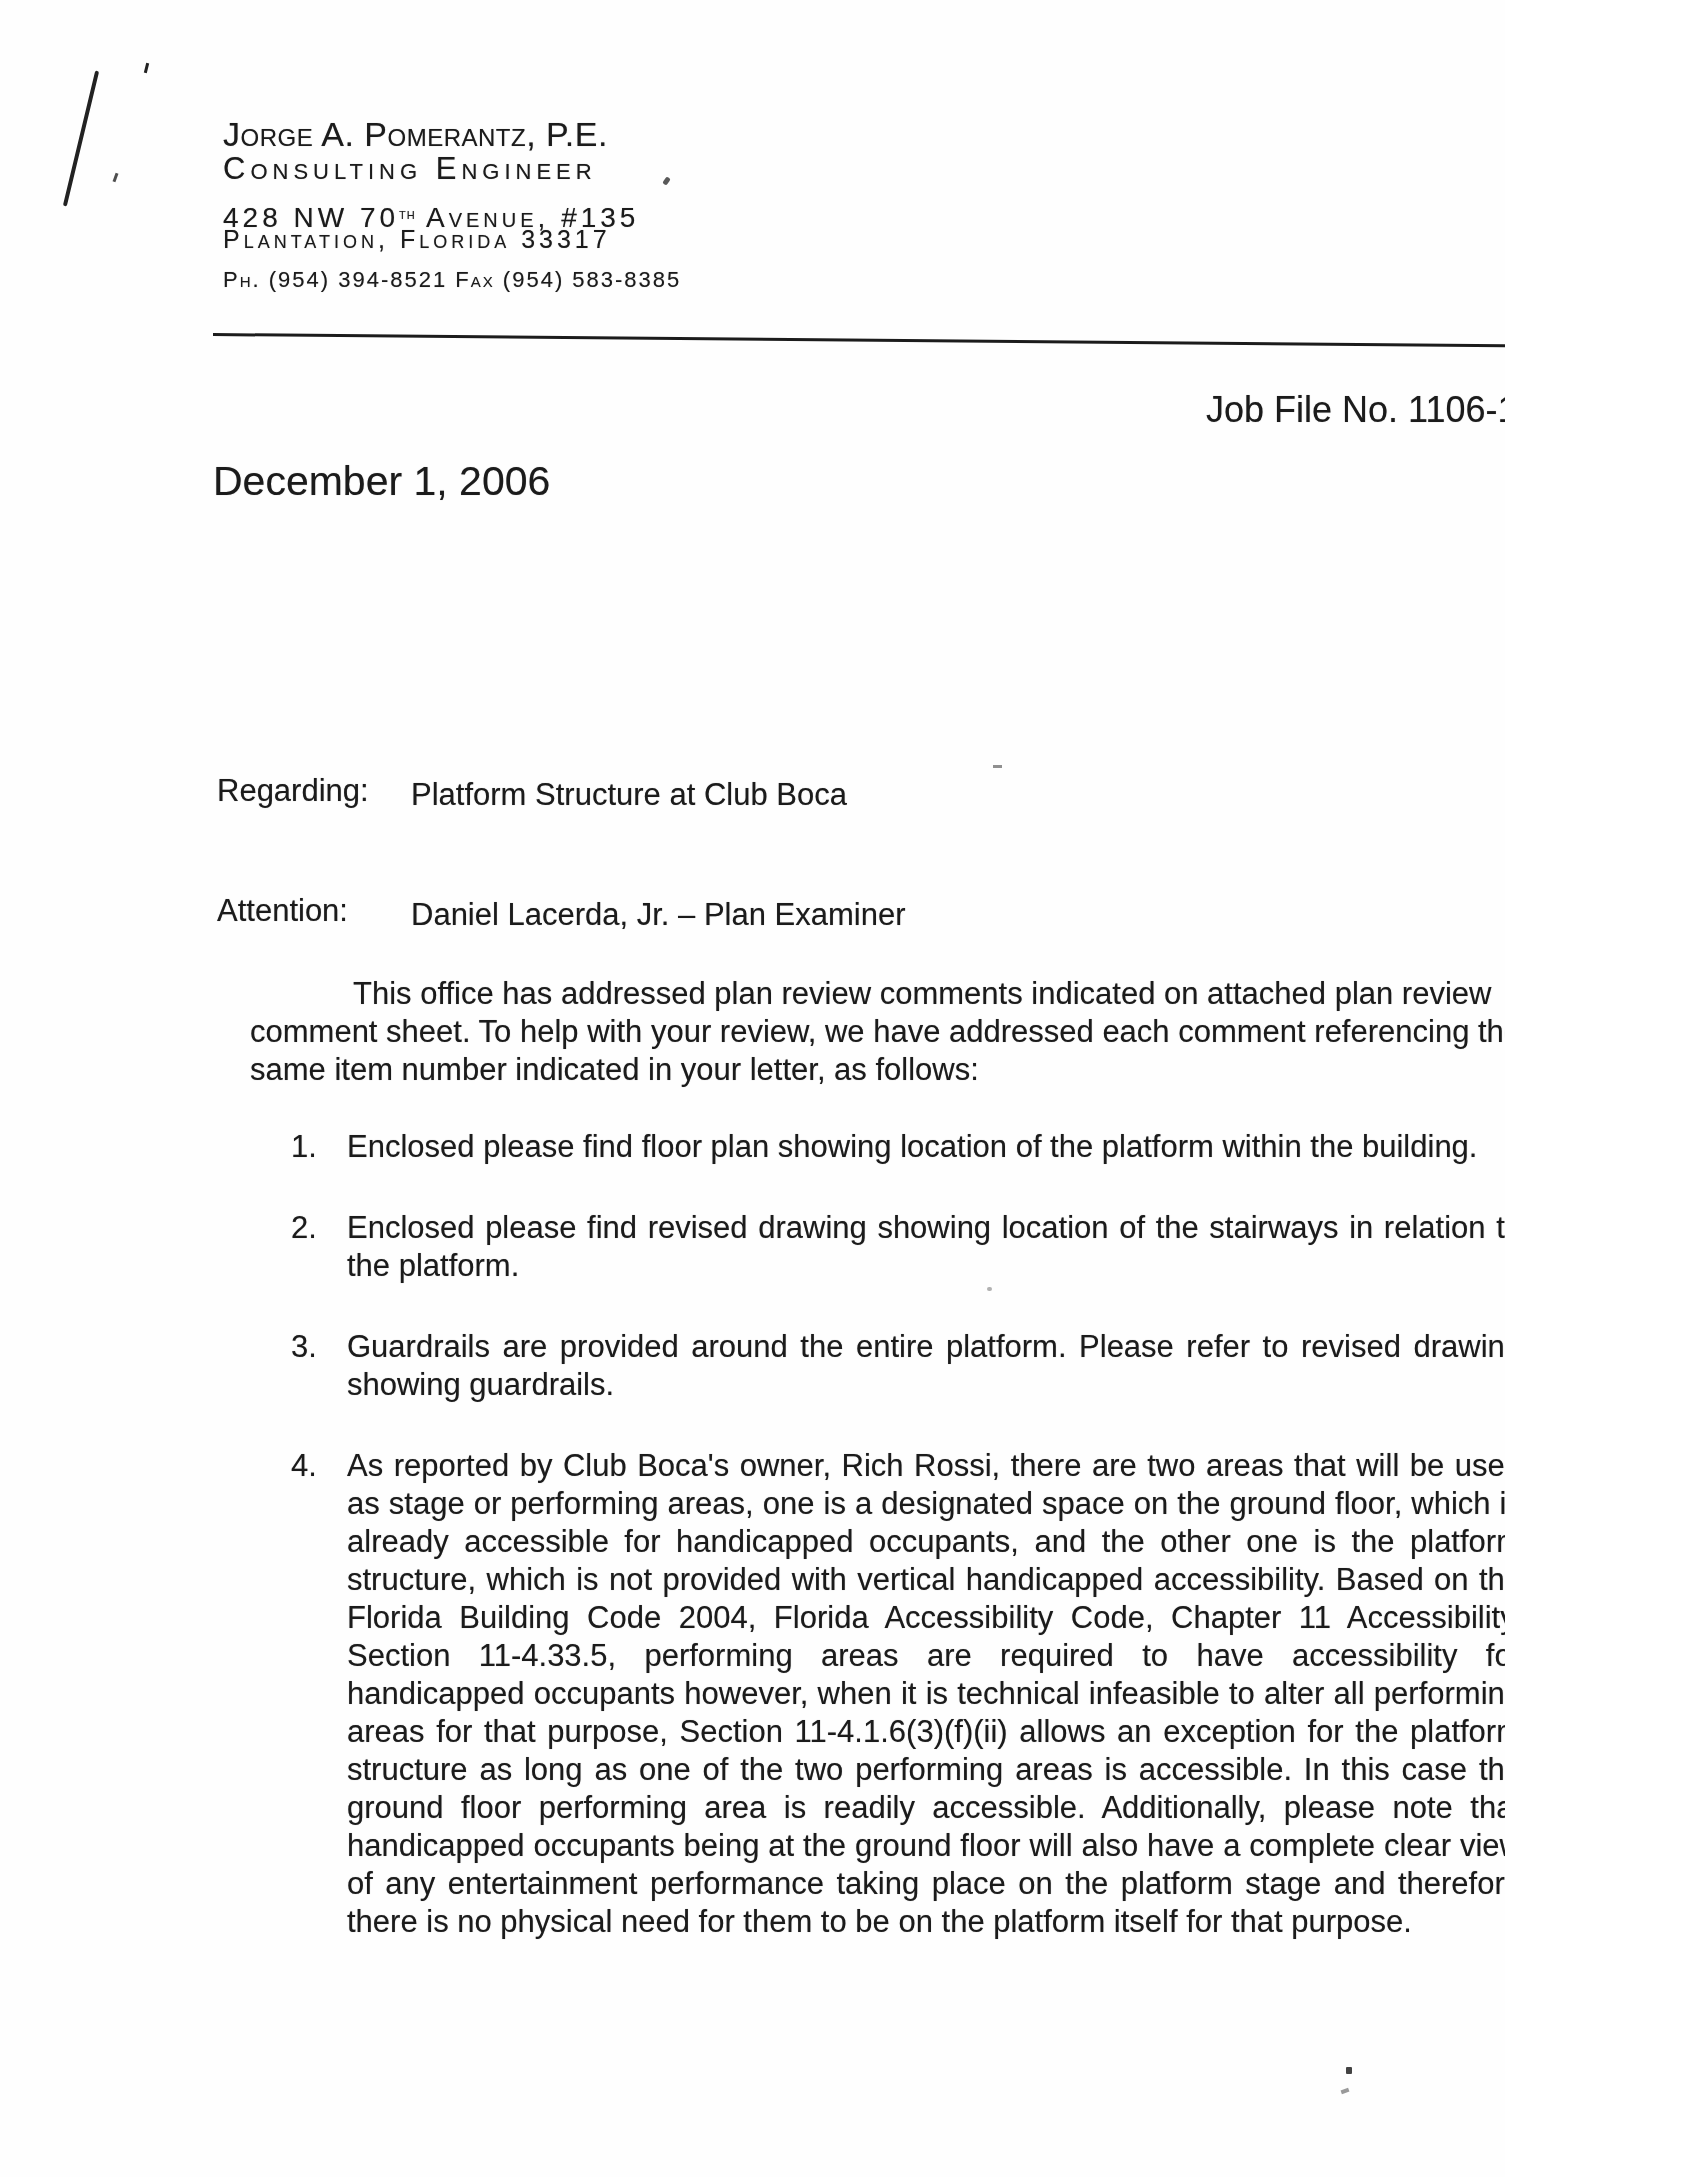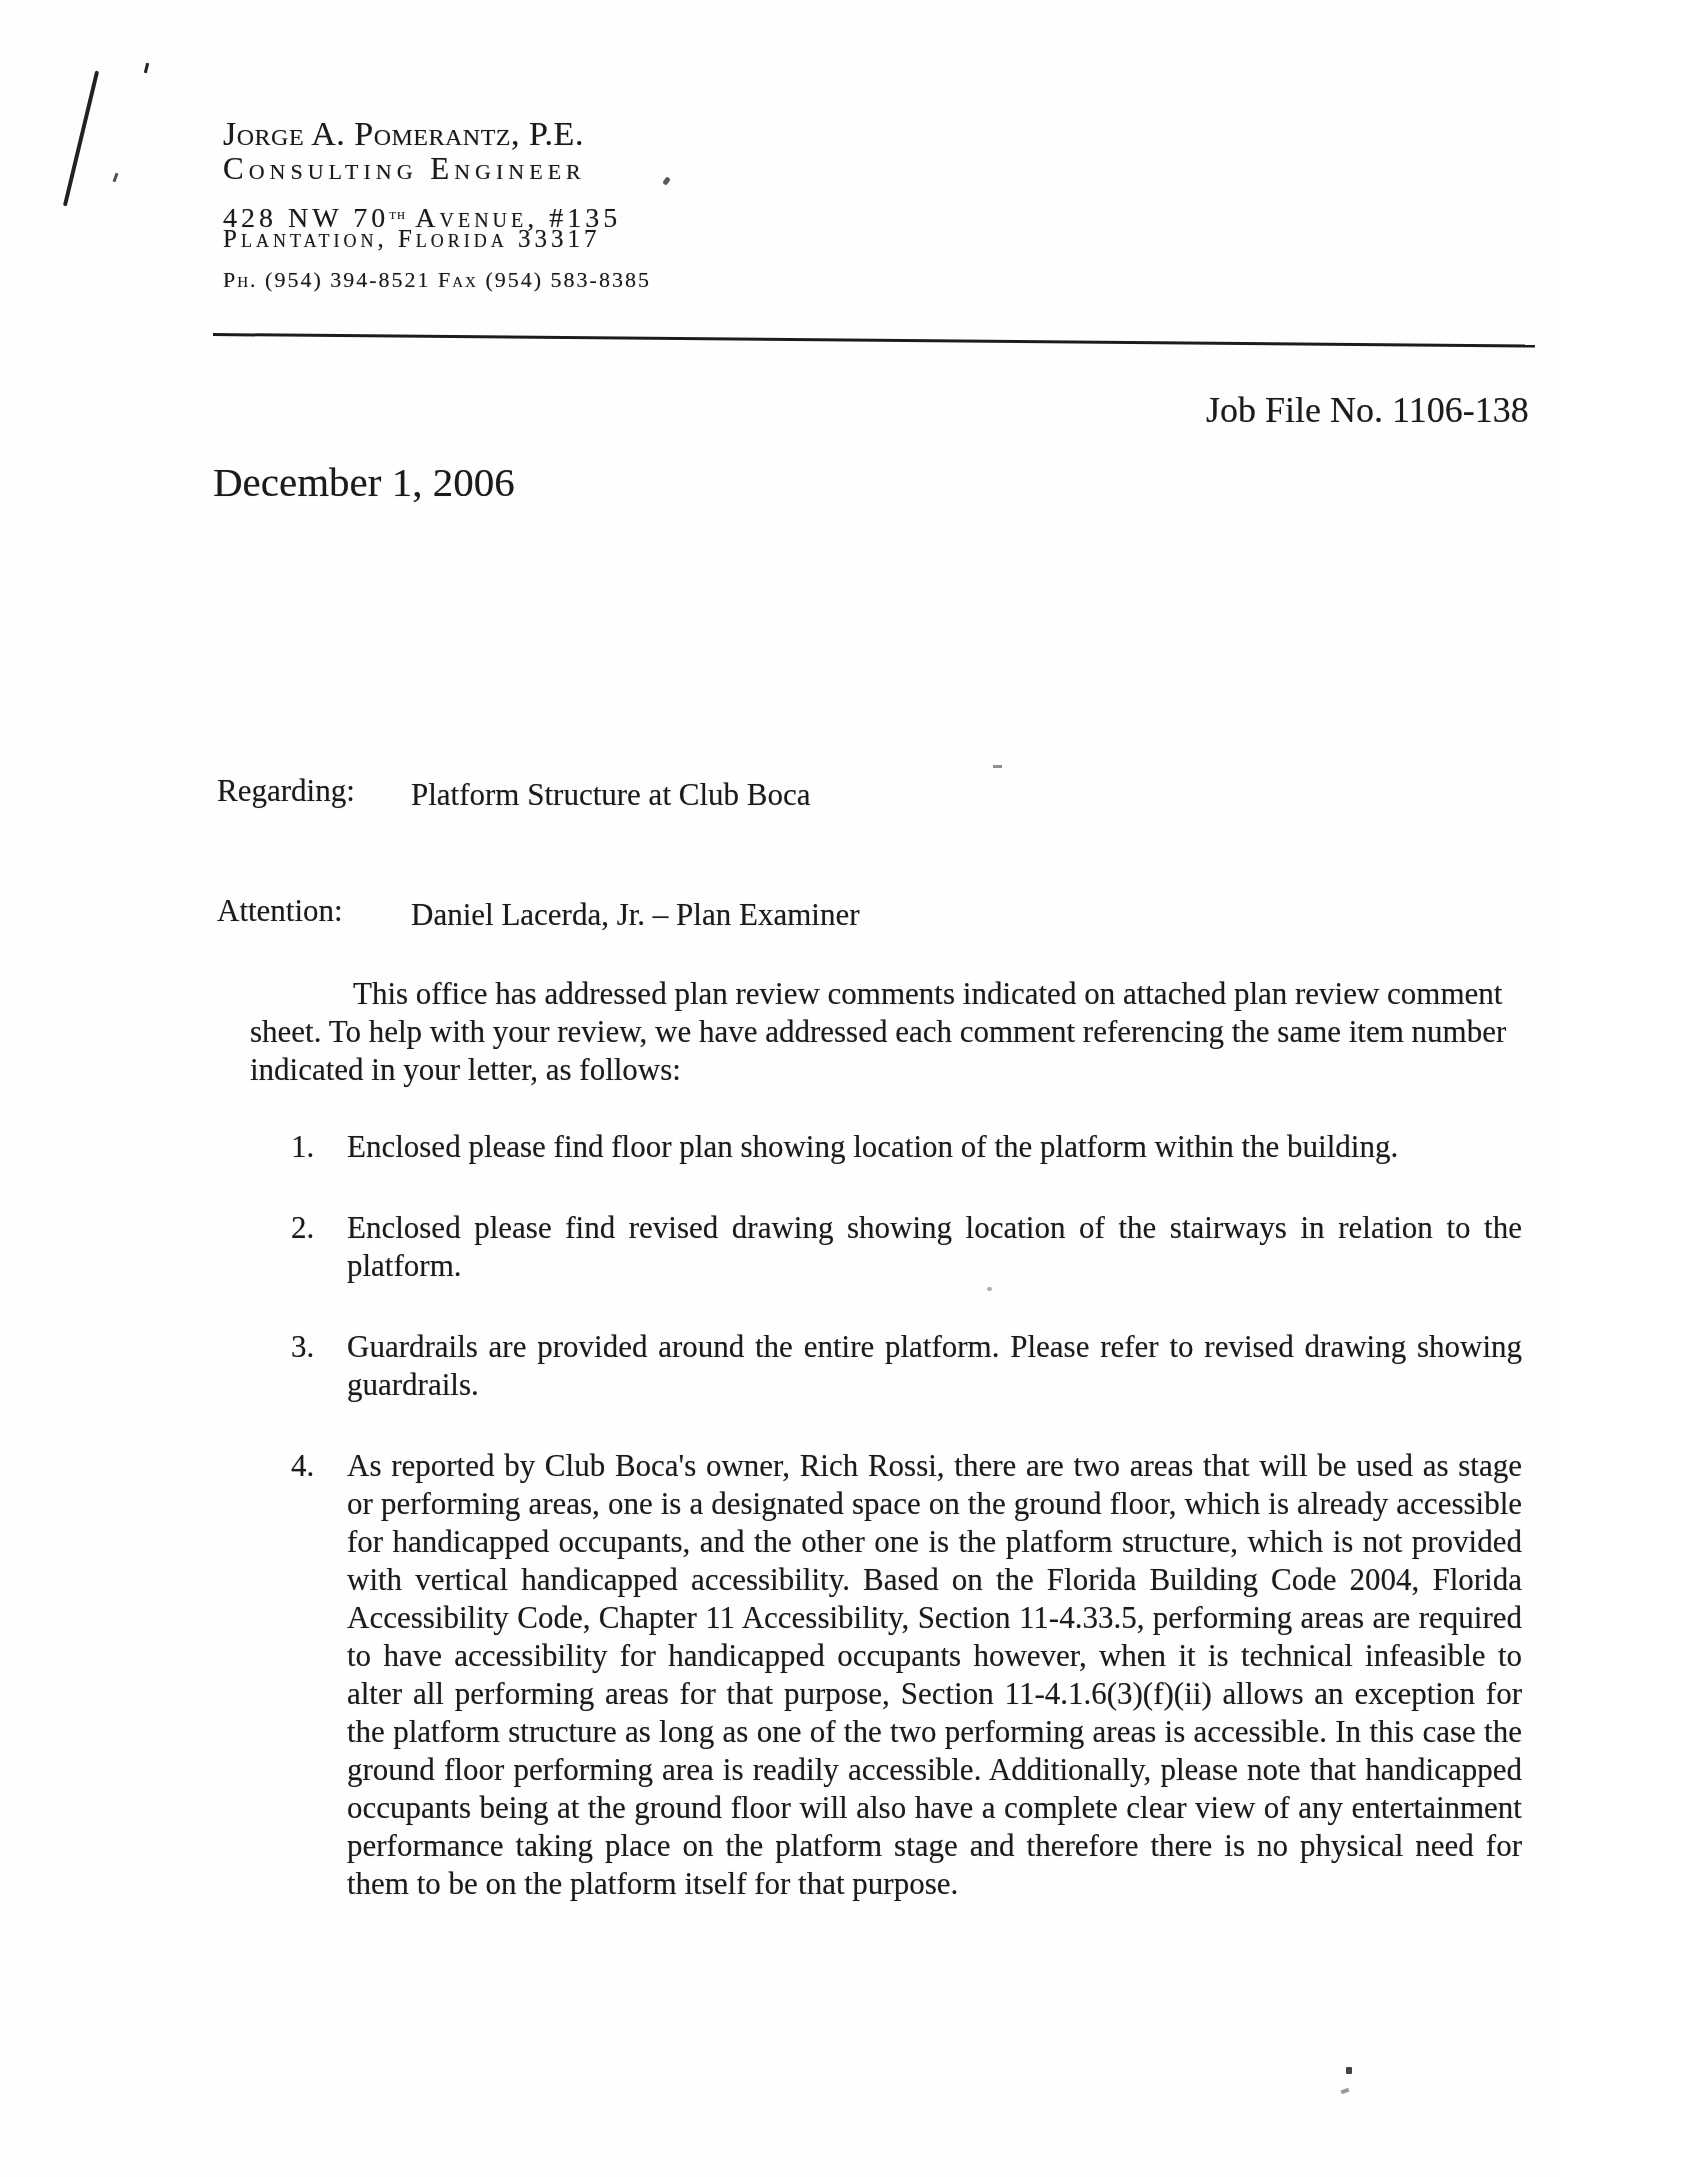--- a/index.html
+++ b/index.html
@@ -1,23 +1,22 @@
 <!DOCTYPE html>
 <html><head>
 <meta charset="utf-8">
 <style>
   html,body{margin:0;padding:0;background:#ffffff;}
   .page{
     position:relative;
     width:1505px;height:2177px;
     background:#fefefe;
-    font-family:Liberation Serif, serif;
+    font-family:Liberation Sans, sans-serif;
     color:#1b1b1b;
     overflow:hidden;
-    padding-left:48px;
   }
   .ink{ text-shadow:0 0 0.8px rgba(25,25,25,.45); }
 
   
   .lh-line{position:absolute;left:223px;font-variant:small-caps;white-space:nowrap;}
   .lh-name {top:115px;font-size:34px;letter-spacing:0.5px;}
   .lh-title{top:151px;font-size:31px;letter-spacing:5px;}
   .lh-addr1{top:202px;font-size:28px;letter-spacing:4px;}
   .lh-addr2{top:225px;font-size:25px;letter-spacing:4px;}
   .lh-phone{top:267px;font-size:22px;letter-spacing:2px;}

